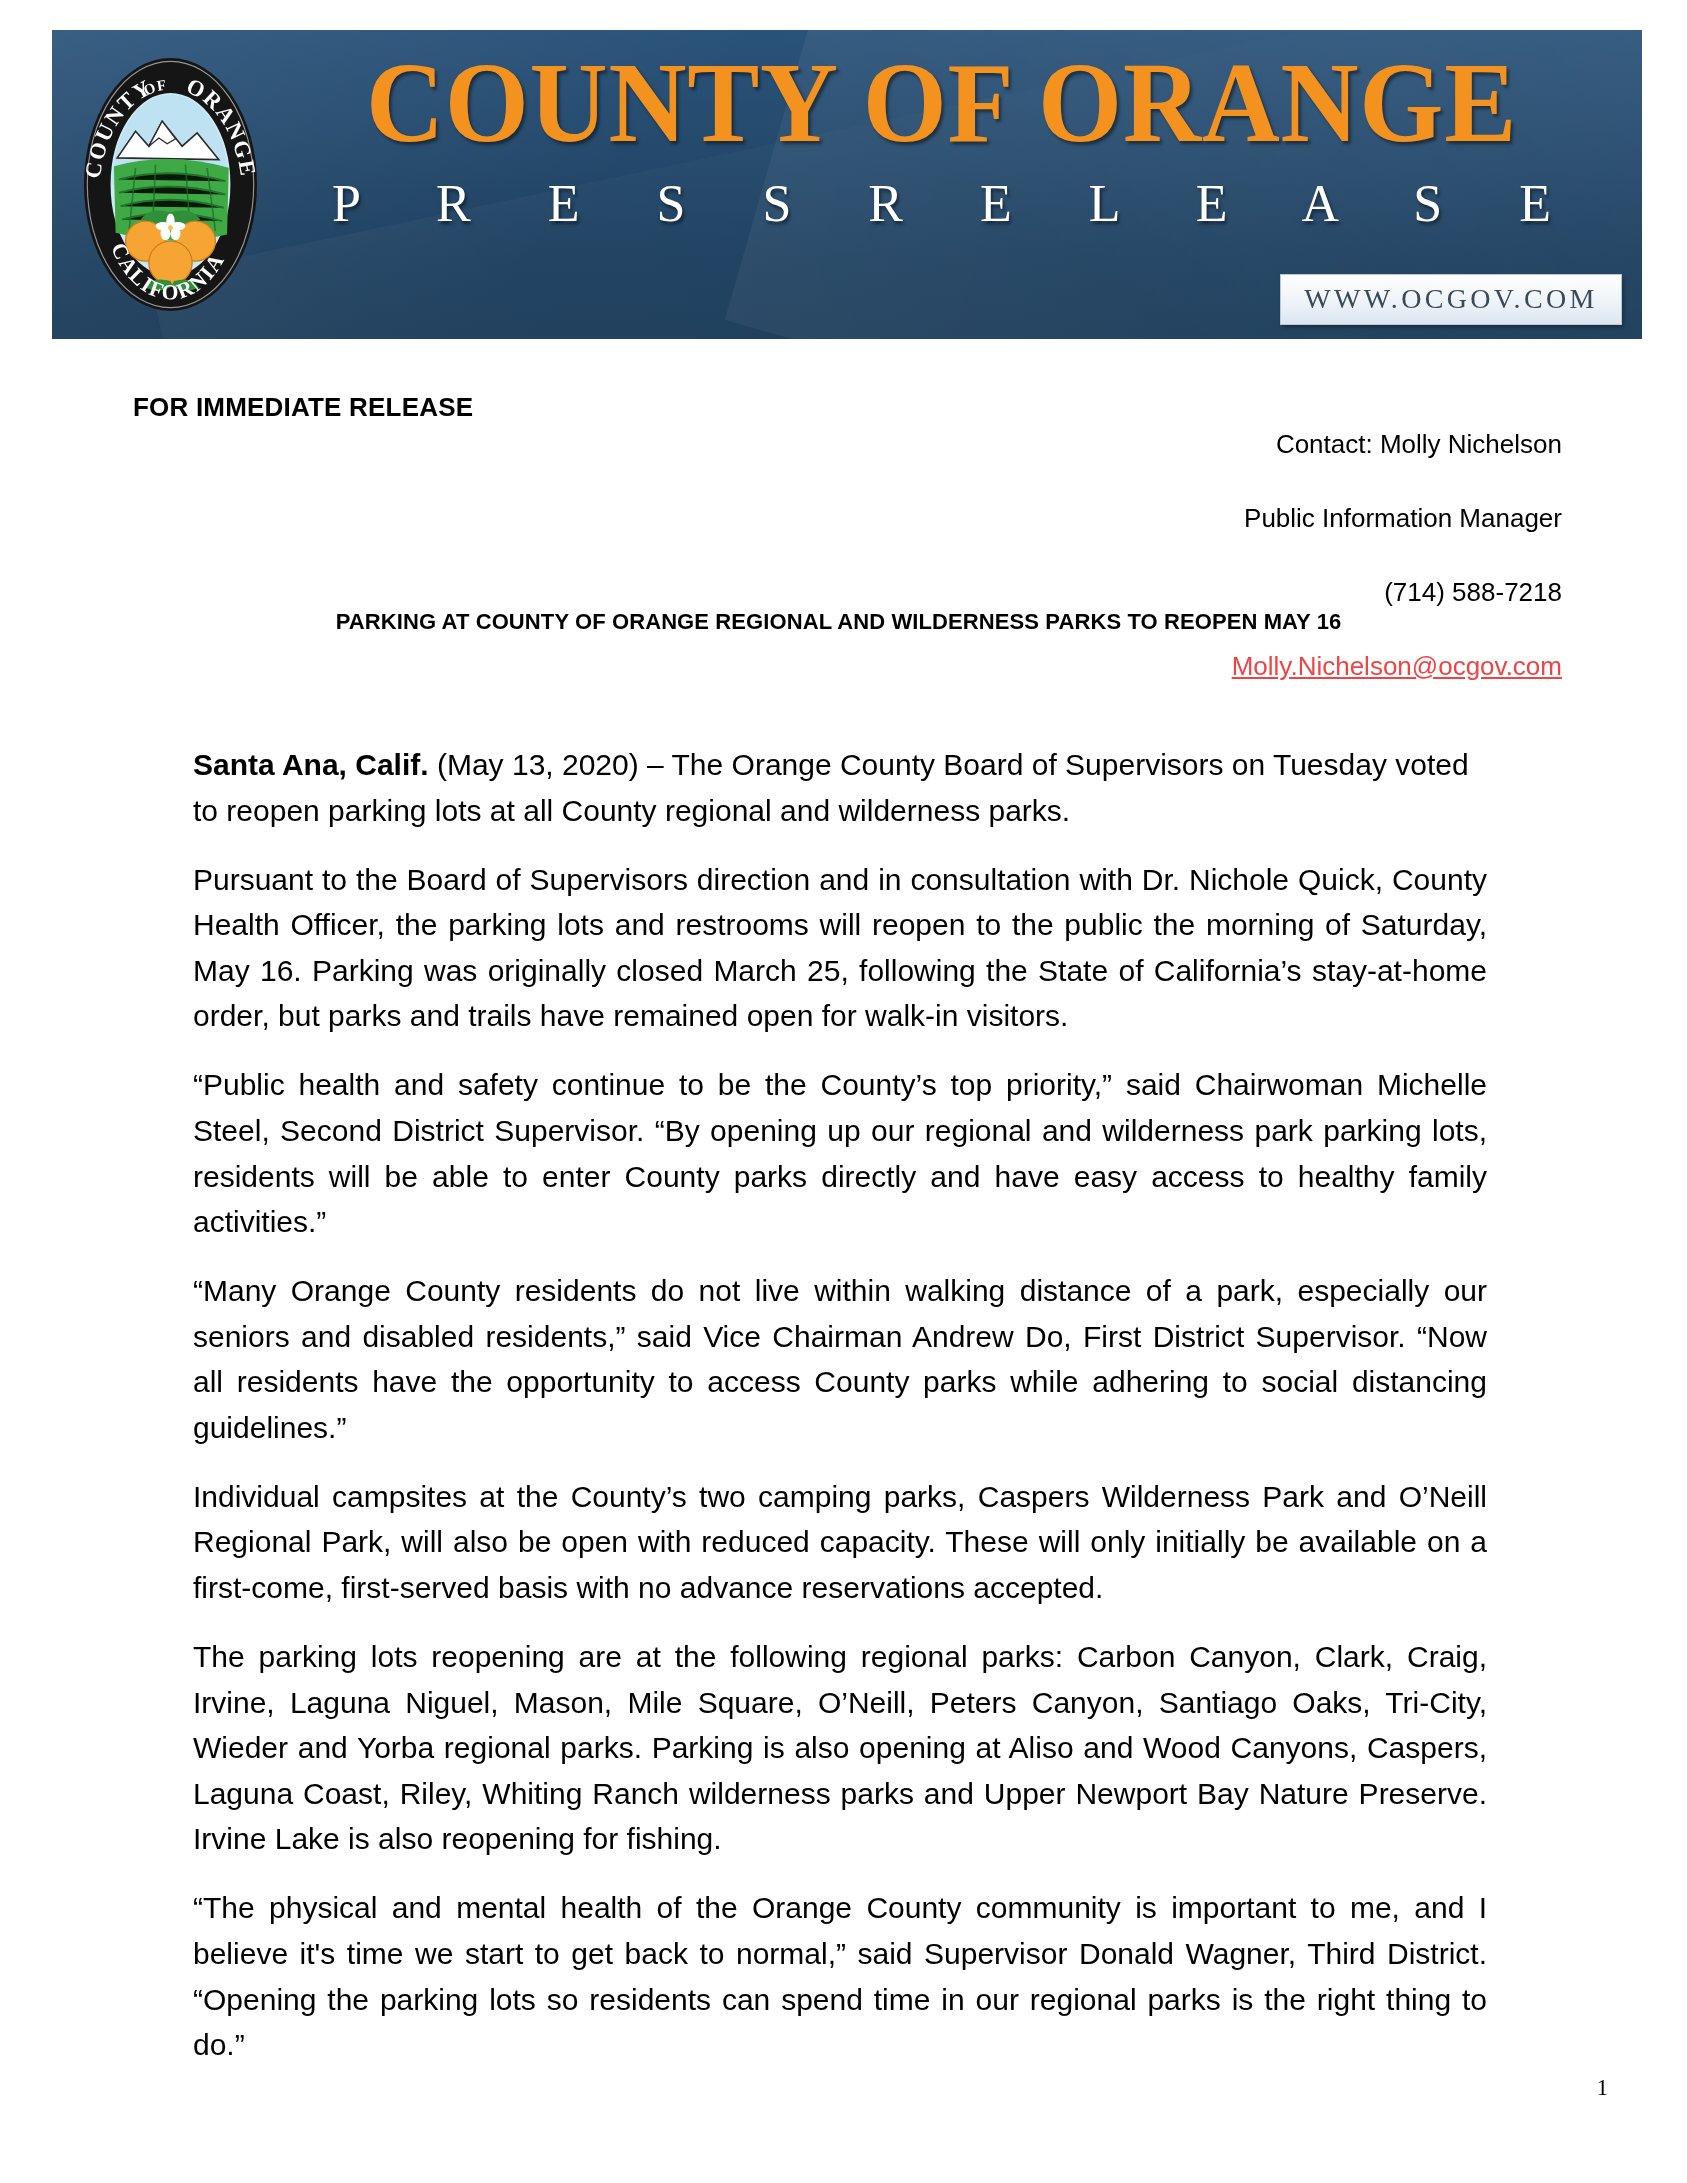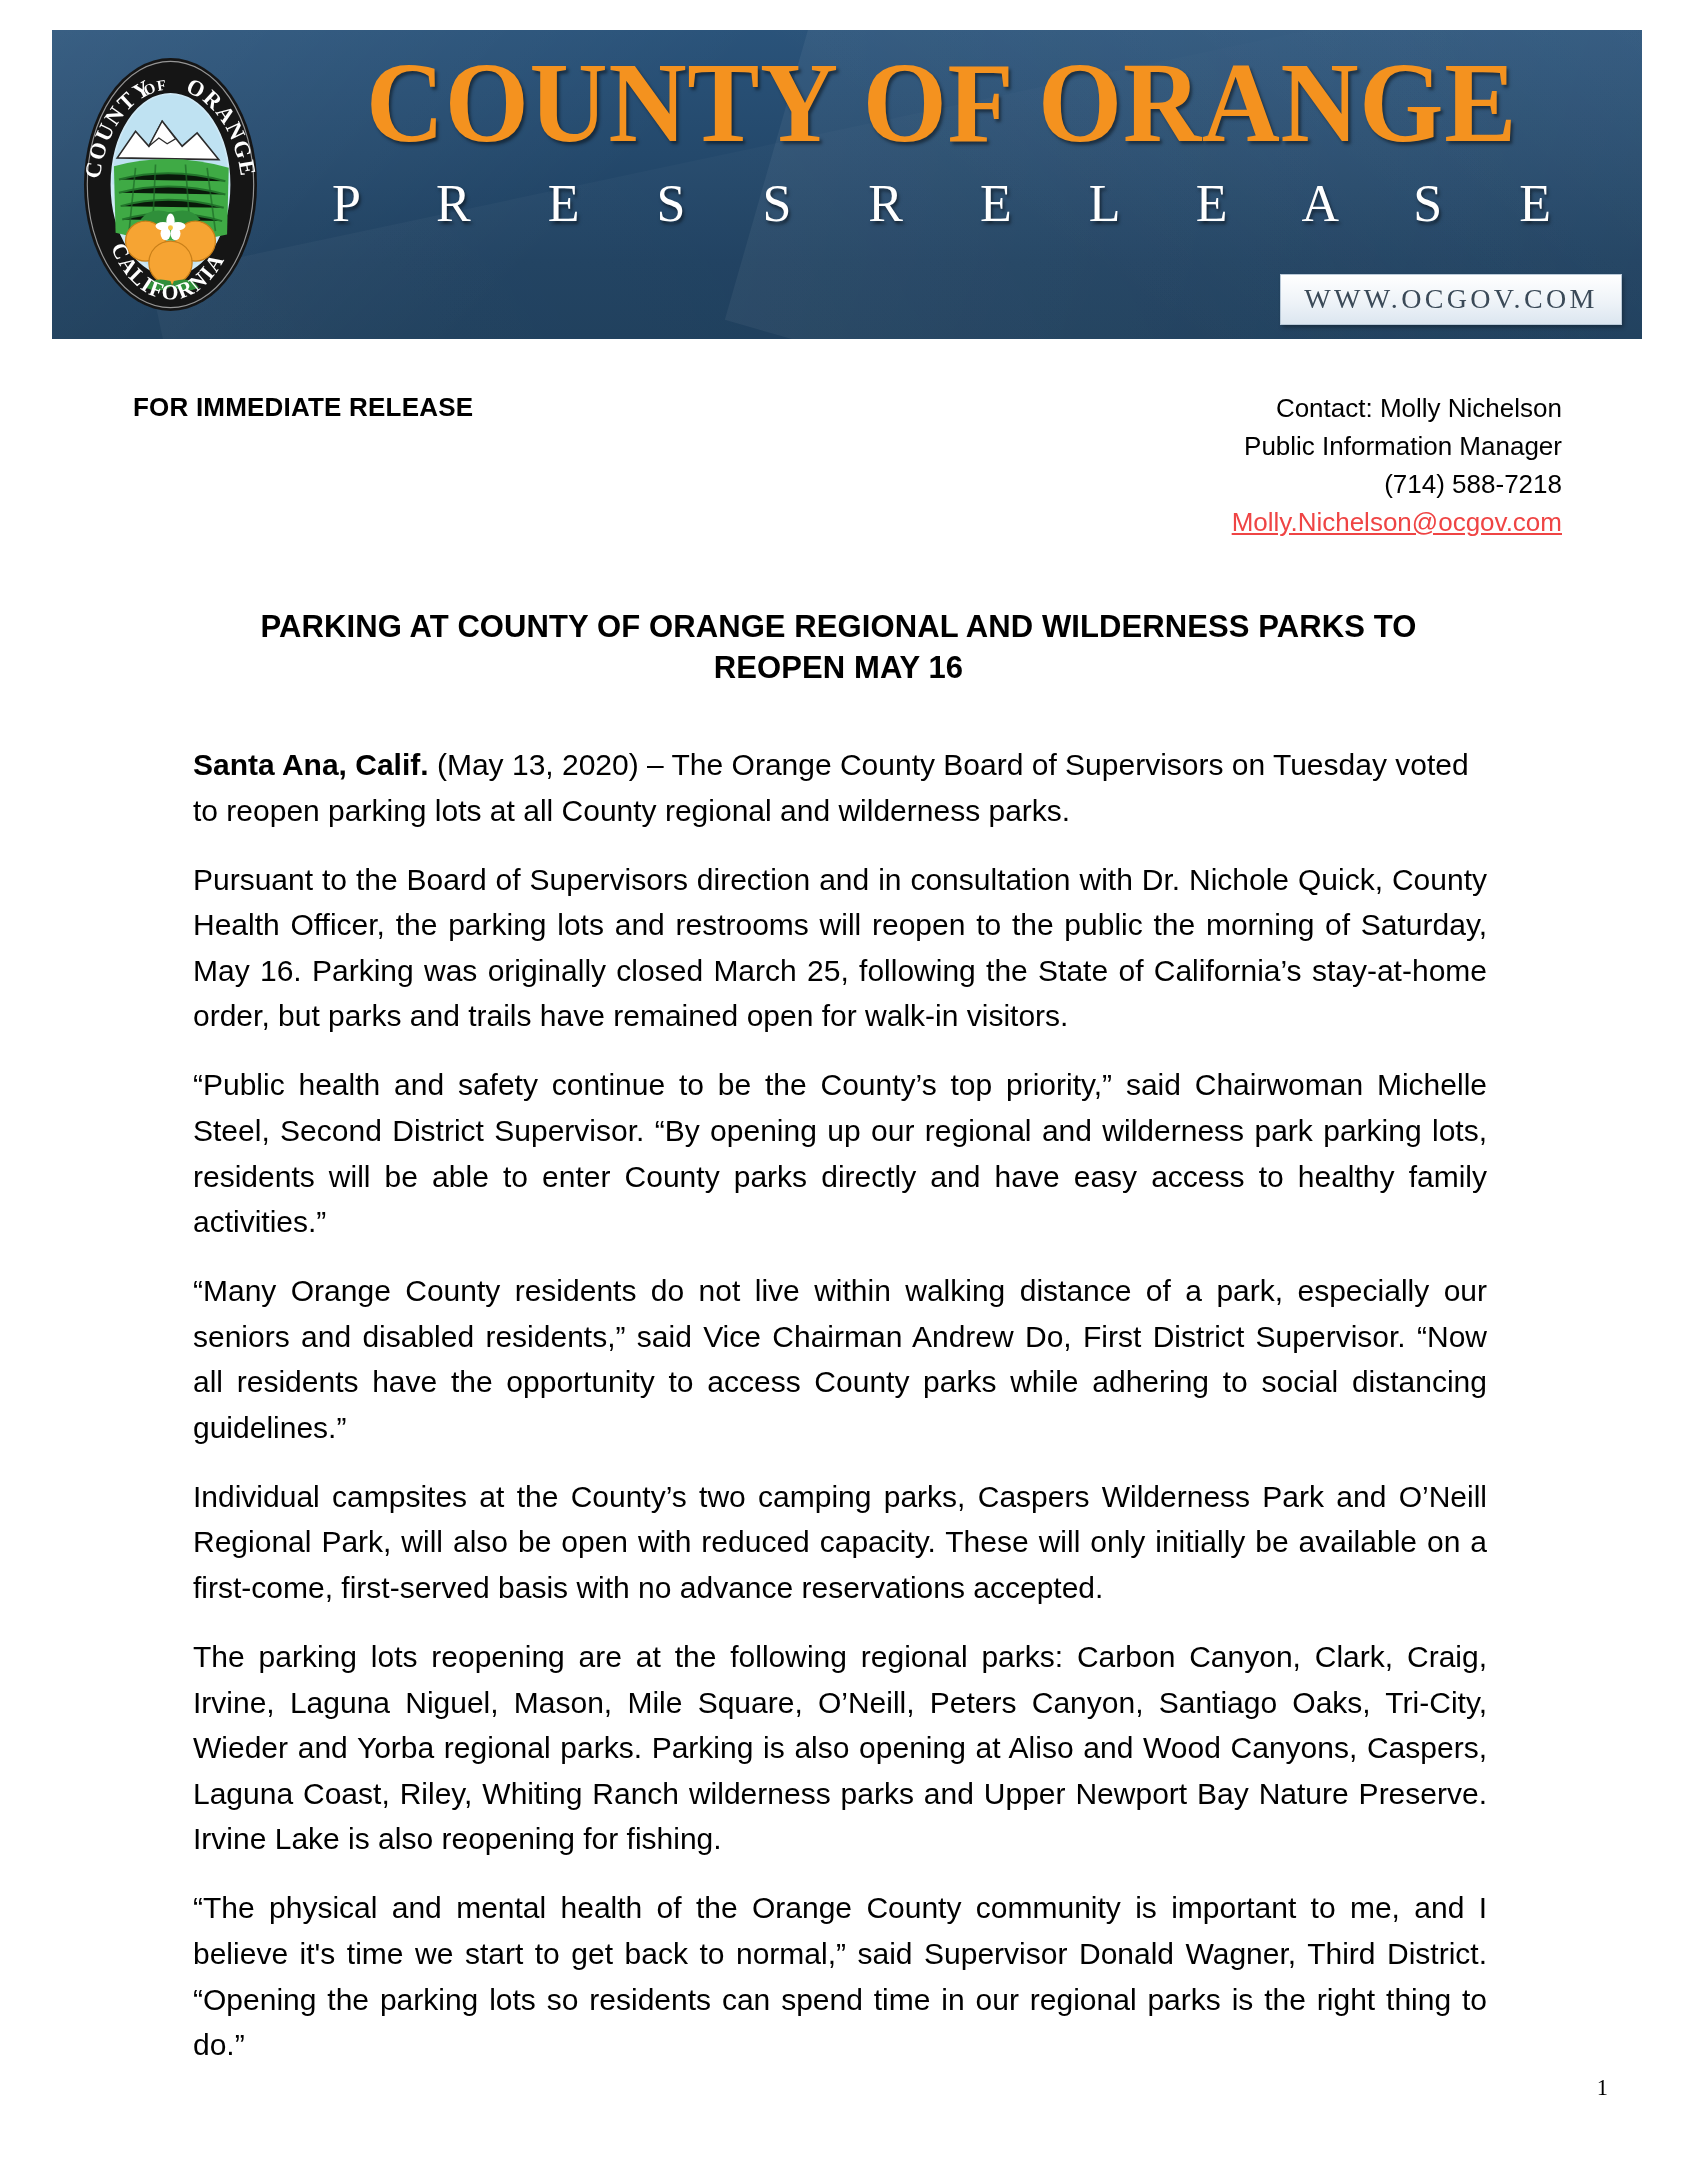--- a/index.html
+++ b/index.html
@@ -119,34 +119,34 @@
     white-space: nowrap;
   }
   .contact-block {
     position: absolute;
     right: 125px;
     top: 390px;
     text-align: right;
     font-size: 26px;
     line-height: 1.46;
   }
-  .contact-block div { white-space: nowrap; }
+  .contact-block div { white-space: nowrap; margin-top: 36px; }
   .contact-email {
     color: #ef4444;
     text-decoration: underline;
   }
 
   
   .headline {
     position: absolute;
     left: 193px;
     top: 607px;
     width: 1291px;
     text-align: center;
-    font-size: 31px;
+    font-size: 22px;
     font-weight: bold;
     line-height: 1.32;
     letter-spacing: 0.1px;
   }
 
   
   .body-col {
     position: absolute;
     left: 193px;
     top: 742px;

